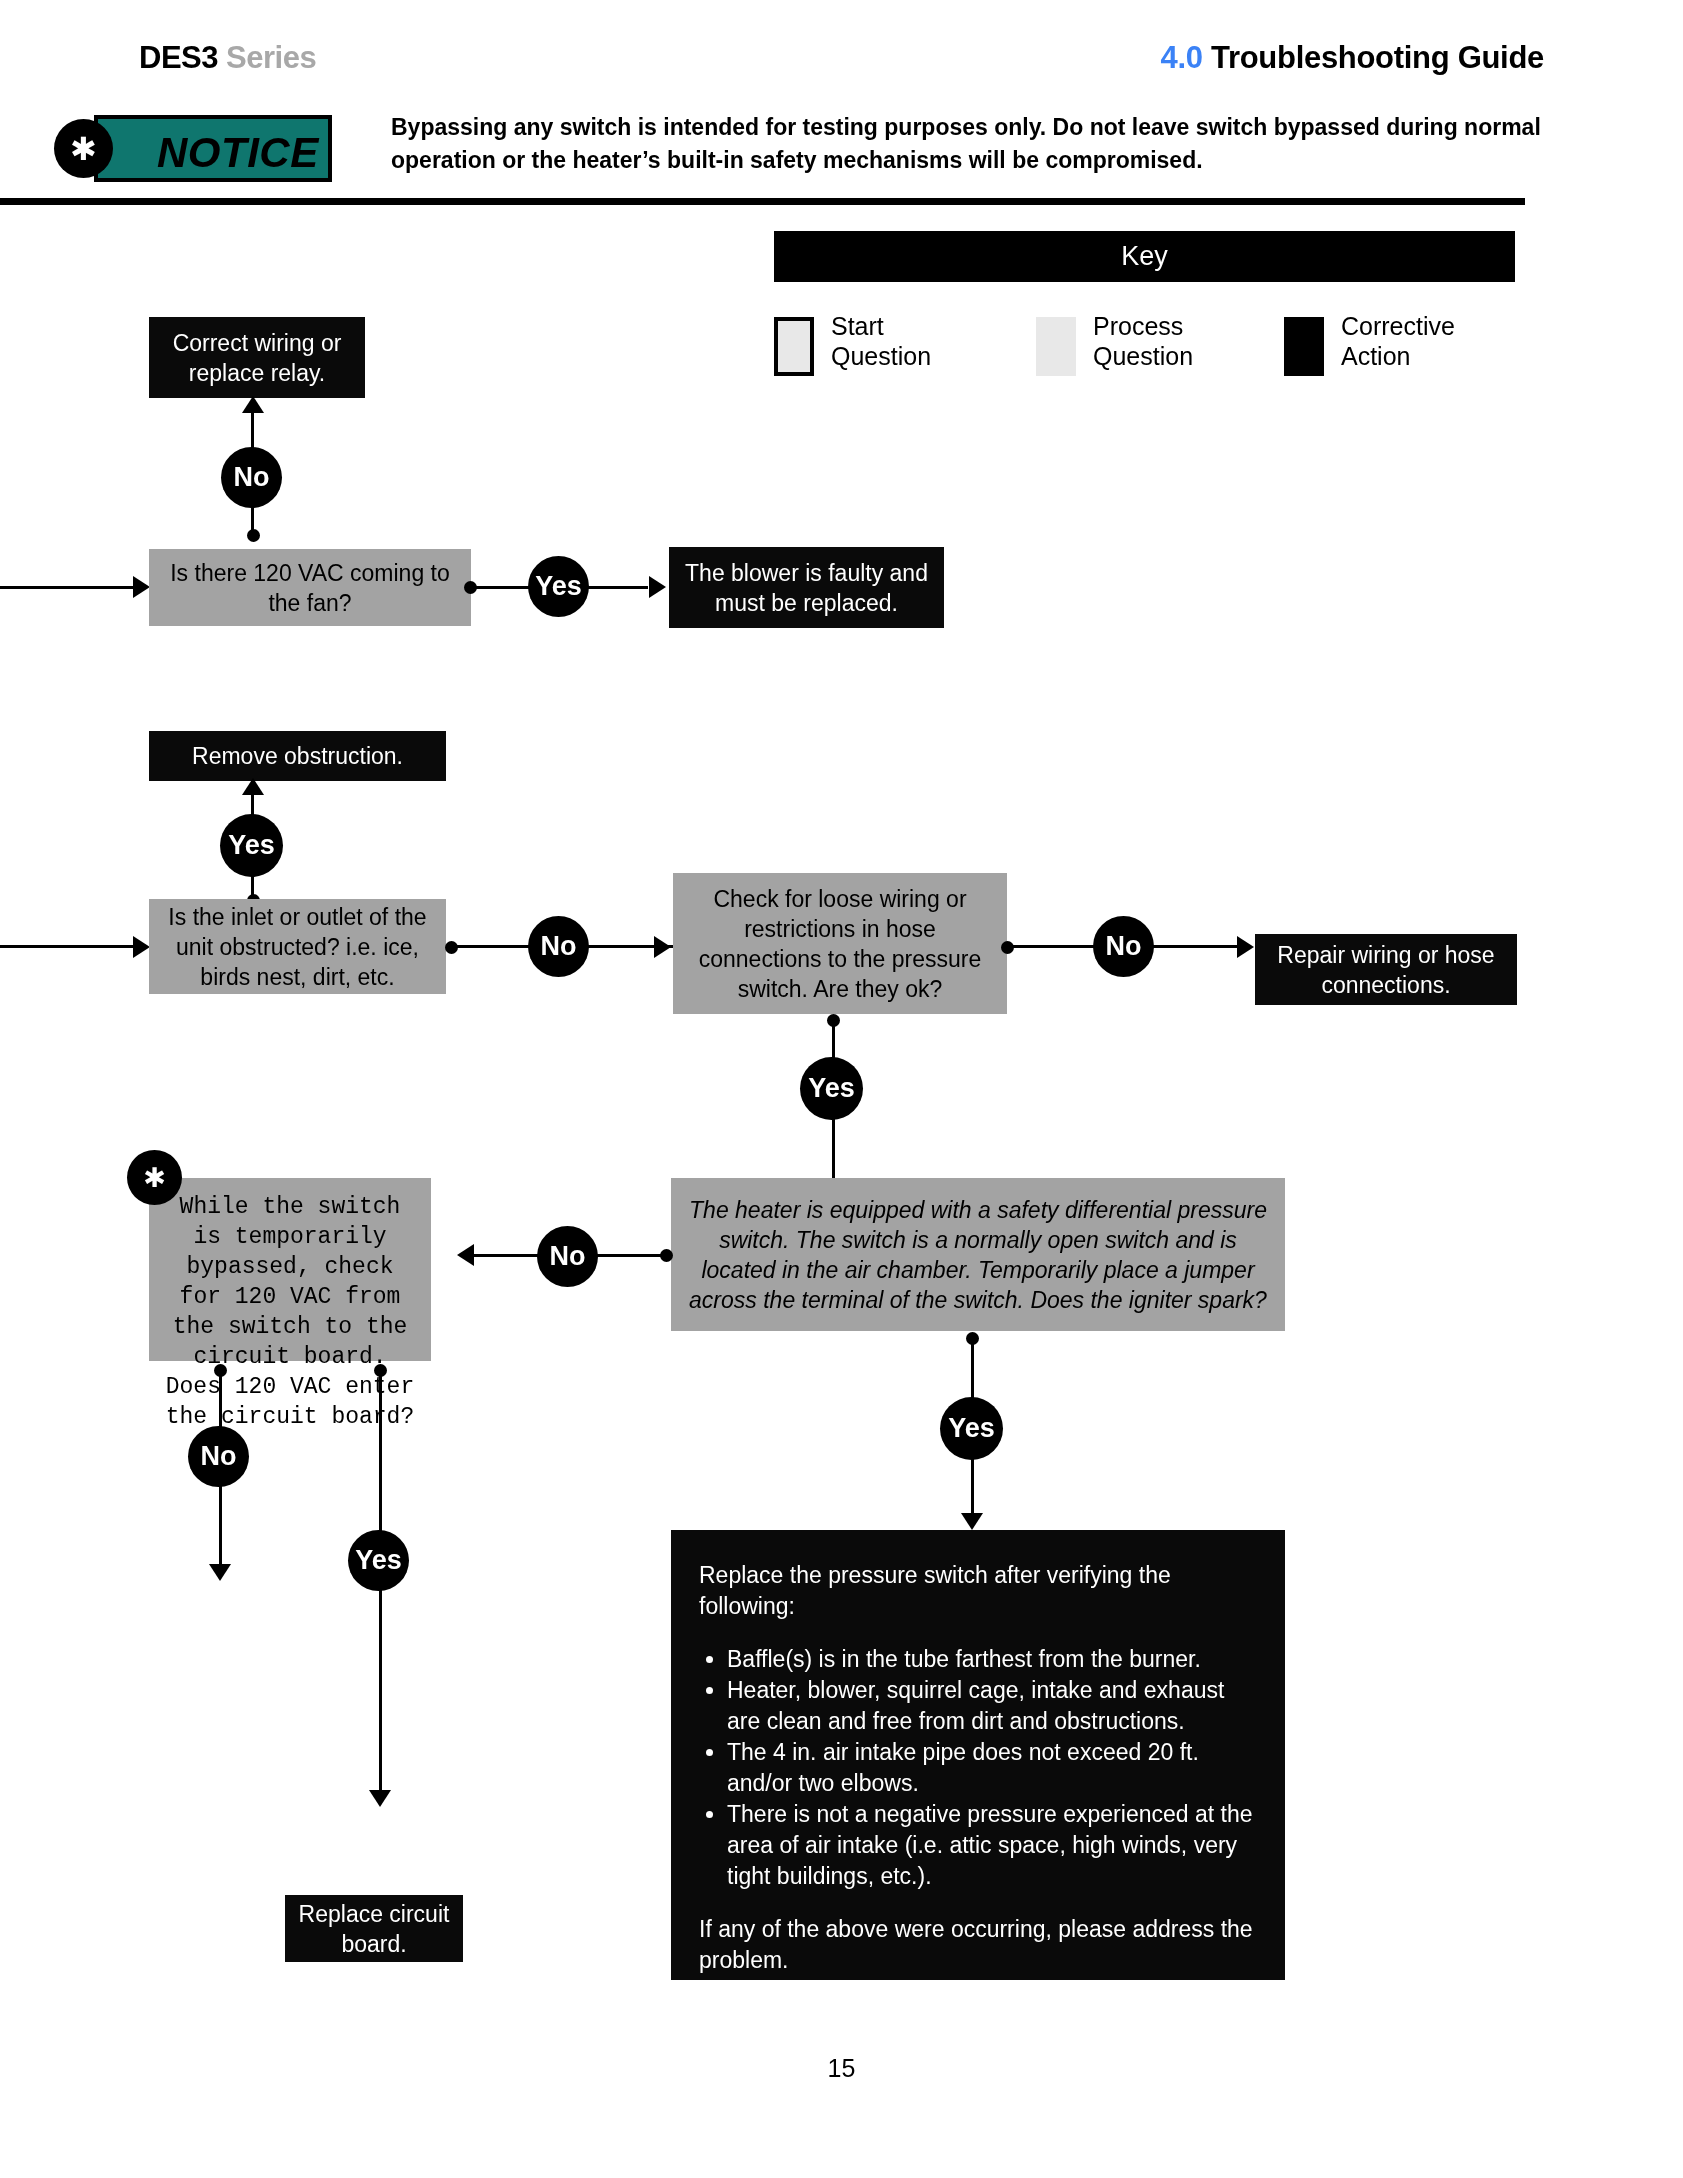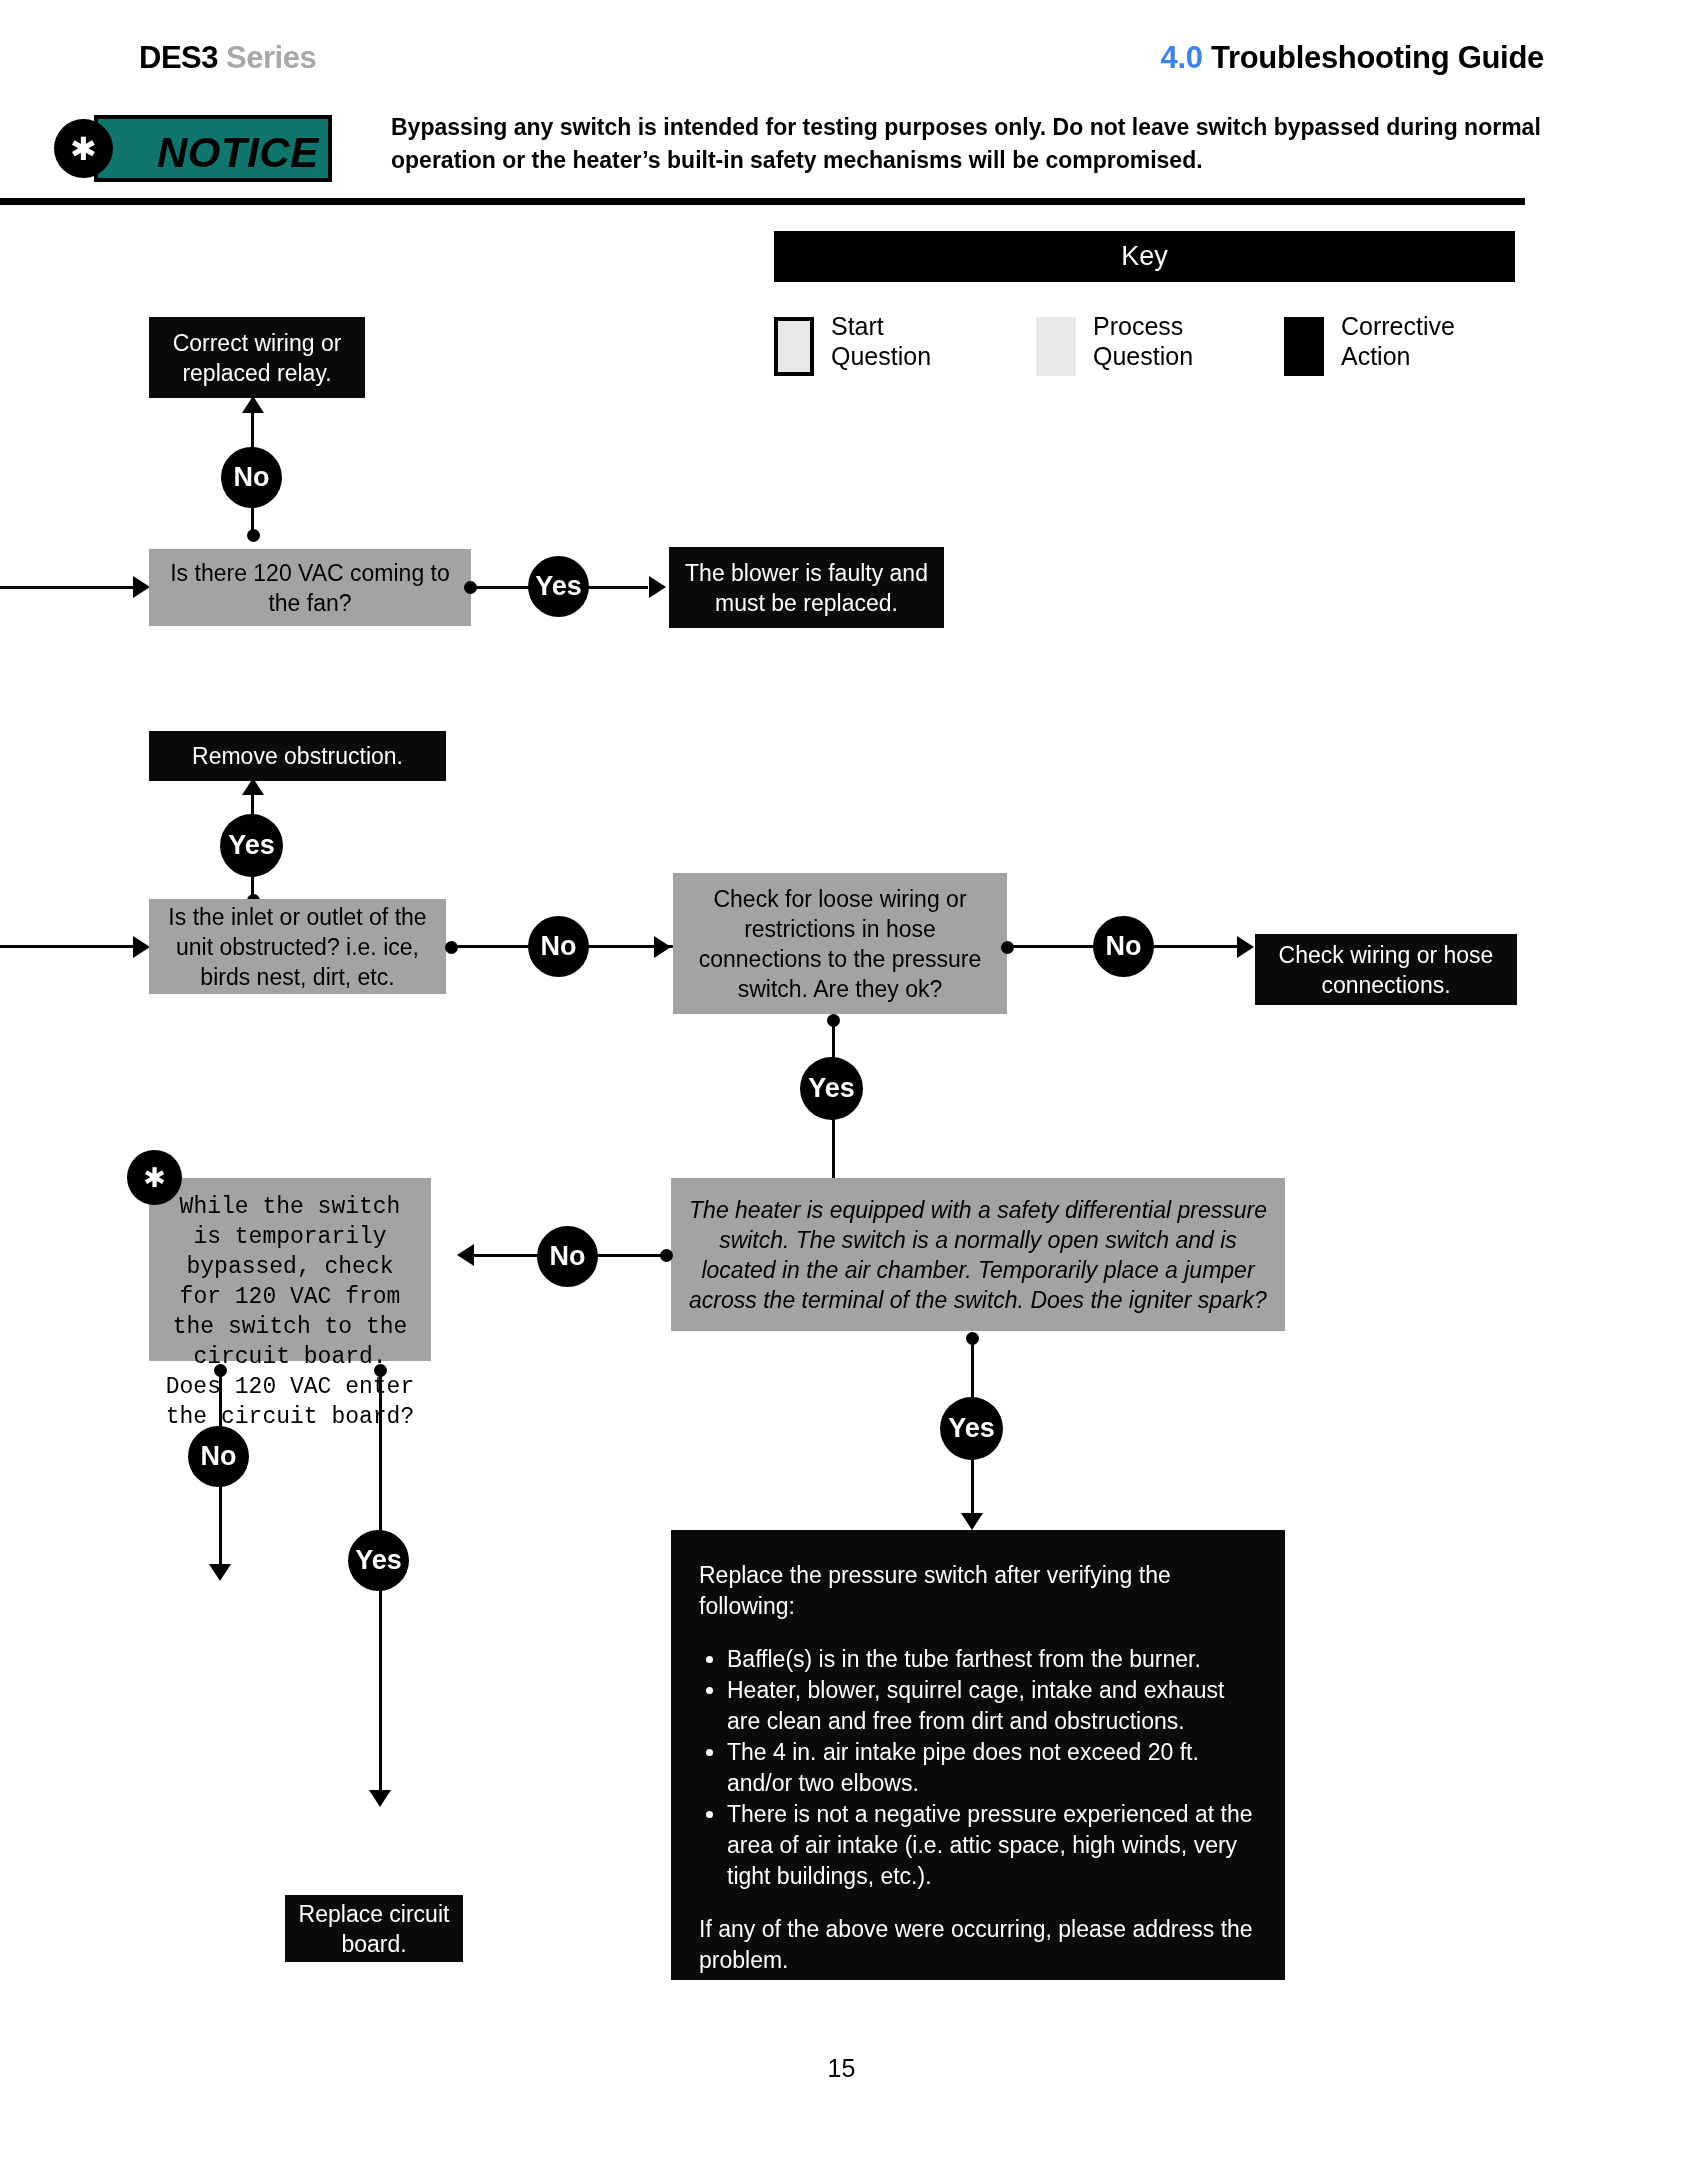--- a/index.html
+++ b/index.html
@@ -285,21 +285,21 @@
 Question</div>
     </div>
     <div class="key-item" style="left:510px;width:248px;">
       <div class="key-swatch action"></div>
       <div class="key-label">Corrective
 Action</div>
     </div>
   </div>
 
   <div class="node a" style="left:149px; top:317px; width:216px; height:81px;">
-    <span>Correct wiring or replaced relay.</span>
+    <span>Correct wiring or replace relay.</span>
   </div>
 
   <div class="dot" style="left:247px; top:529px;"></div>
   <div class="ln-v" style="left:251px; top:411px; height:125px;"></div>
   <div class="arrow-up" style="left:242px; top:396px;"></div>
   <div class="pill" style="left:221px; top:447px; width:61px; height:61px;">
     <span>No</span>
   </div>
 
   <div class="ln-h" style="left:0px; top:586px; width:137px;"></div>
@@ -350,21 +350,21 @@
   </div>
 
   <div class="dot" style="left:1001px; top:941px;"></div>
   <div class="ln-h" style="left:1007px; top:945px; width:243px;"></div>
   <div class="arrow-right" style="left:1237px; top:936px;"></div>
   <div class="pill" style="left:1093px; top:916px; width:61px; height:61px;">
     <span>No</span>
   </div>
 
   <div class="node a" style="left:1255px; top:934px; width:262px; height:71px;">
-    <span>Check wiring or hose connections.</span>
+    <span>Repair wiring or hose connections.</span>
   </div>
 
   <div class="dot" style="left:827px; top:1014px;"></div>
   <div class="ln-v" style="left:832px; top:1020px; height:168px;"></div>
   <div class="arrow-down" style="left:822px; top:1180px;"></div>
   <div class="pill" style="left:800px; top:1057px; width:63px; height:63px;">
     <span>Yes</span>
   </div>
 
   <div class="node q" style="left:671px; top:1178px; width:614px; height:153px;font-style:italic;">

